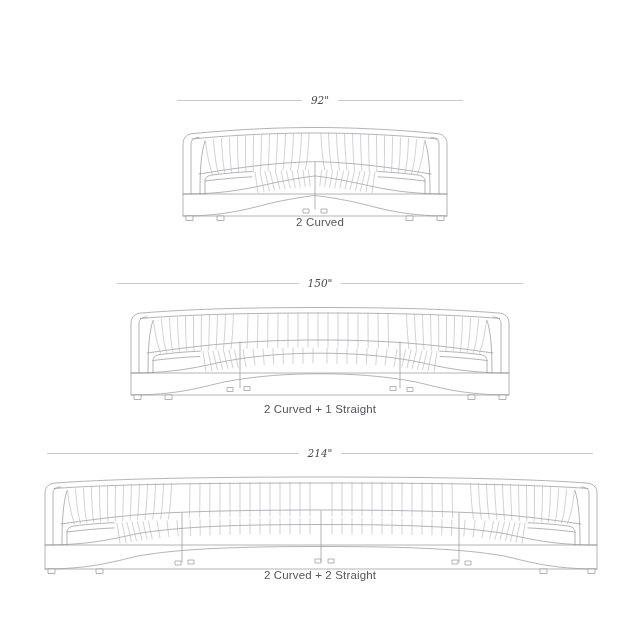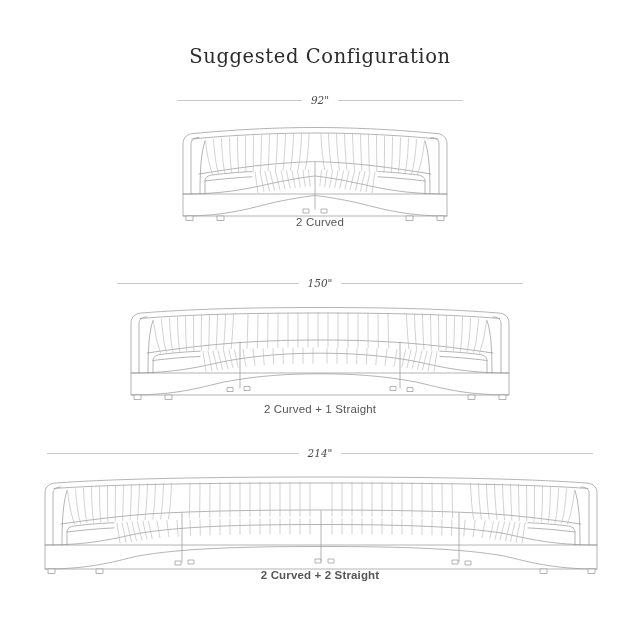--- a/index.html
+++ b/index.html
@@ -98,21 +98,20 @@
     stroke-width: 0.75;
     stroke-linejoin: round;
     vector-effect: non-scaling-stroke;
   }
 </style>
 </head>
 <body>
 
 <div id="page">
 
-  <div class="page-title">Suggested Configuration</div>
 
   <div class="config-block" style="top:92px; height:150px;">
 
     <div class="dim-row" style="top:0px;">
       <div class="dim-line" style="width:125px;"></div>
       <div class="dim-label">92"</div>
       <div class="dim-line" style="width:125px;"></div>
     </div>
 
     <svg class="sofa-svg" width="640" height="130" viewBox="0 0 640 130" style="top:16px;">
@@ -476,16 +475,16 @@
         <path class="ln-light" d="M392,58 C392,64.1 392,69.2 392,73.2"></path>
         <path class="ln-light" d="M382,57.9 C382,64 382,69.1 382,73.1"></path>
         <path class="ln-light" d="M372,57.8 C372,63.9 372,69 372,73"></path>
         <path class="ln-light" d="M362,57.8 C362,63.9 362,69 362,73"></path>
         <path class="ln-light" d="M352,57.7 C352,63.8 352,68.9 352,72.9"></path>
         <path class="ln-light" d="M342,57.7 C342,63.8 342,68.9 342,72.9"></path>
         <path class="ln-light" d="M332,57.7 C332,63.8 332,68.9 332,72.9"></path>
       </g>
     </svg>
 
-    <div class="caption" style="top:124px;font-weight:bold;">2 Curved + 2 Straight</div>
+    <div class="caption" style="top:124px;">2 Curved + 2 Straight</div>
   </div>
 
 </div>
 
 </body></html>

